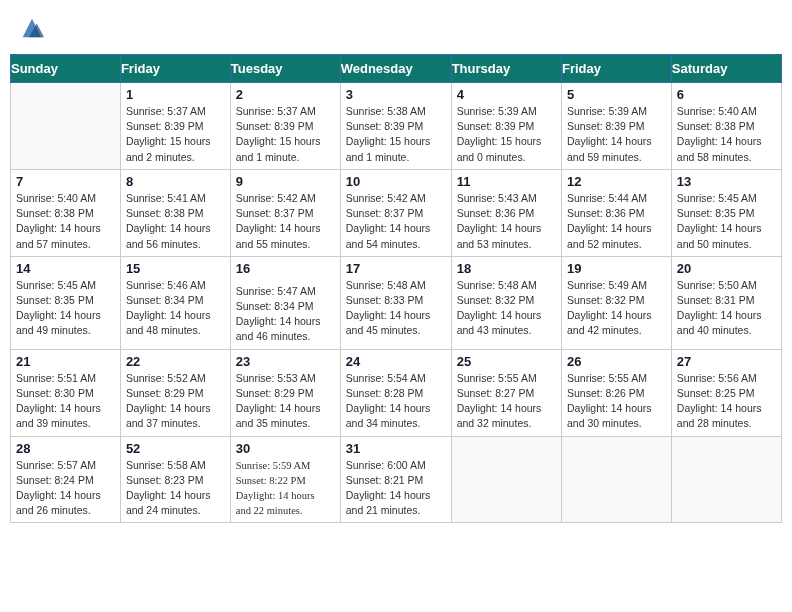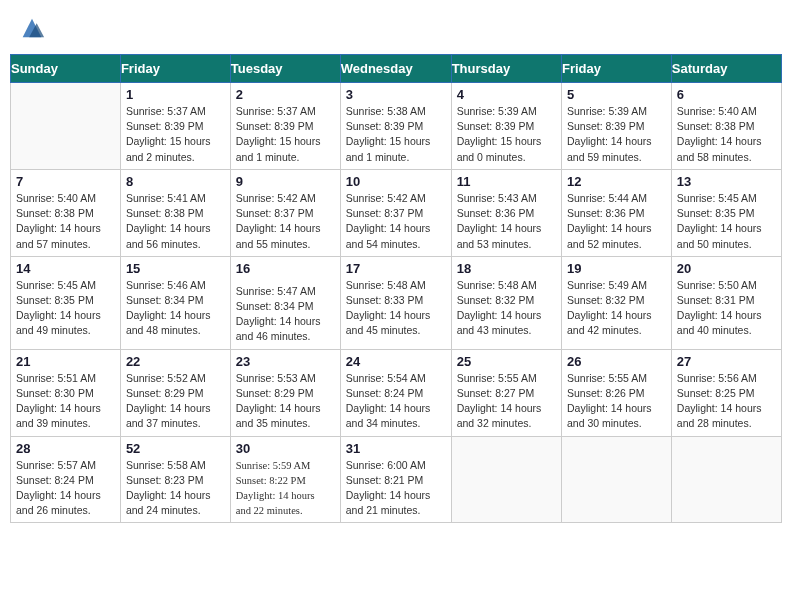--- a/index.html
+++ b/index.html
@@ -289,21 +289,21 @@
         <td>
           <div class="day-number">23</div>
           <div class="day-info" style="white-space: pre-line;">Sunrise: 5:53 AM
 Sunset: 8:29 PM
 Daylight: 14 hours
 and 35 minutes.</div>
         </td>
         <td>
           <div class="day-number">24</div>
           <div class="day-info" style="white-space: pre-line;">Sunrise: 5:54 AM
-Sunset: 8:24 PM
+Sunset: 8:28 PM
 Daylight: 14 hours
 and 34 minutes.</div>
         </td>
         <td>
           <div class="day-number">25</div>
           <div class="day-info" style="white-space: pre-line;">Sunrise: 5:55 AM
 Sunset: 8:27 PM
 Daylight: 14 hours
 and 32 minutes.</div>
         </td>

